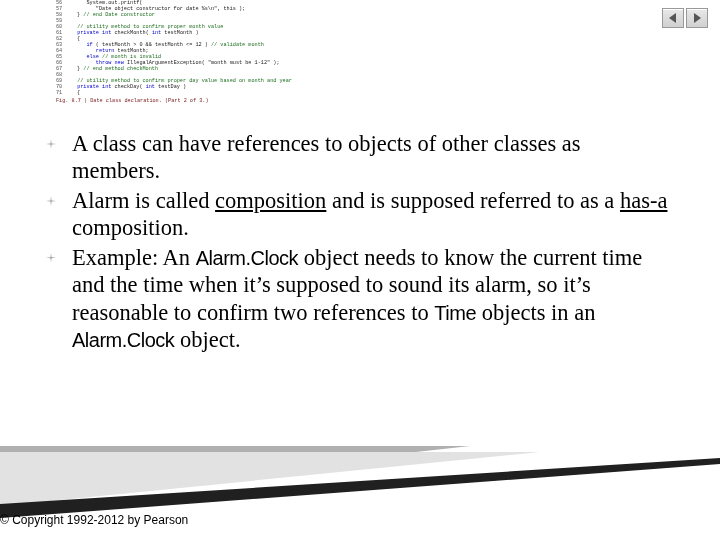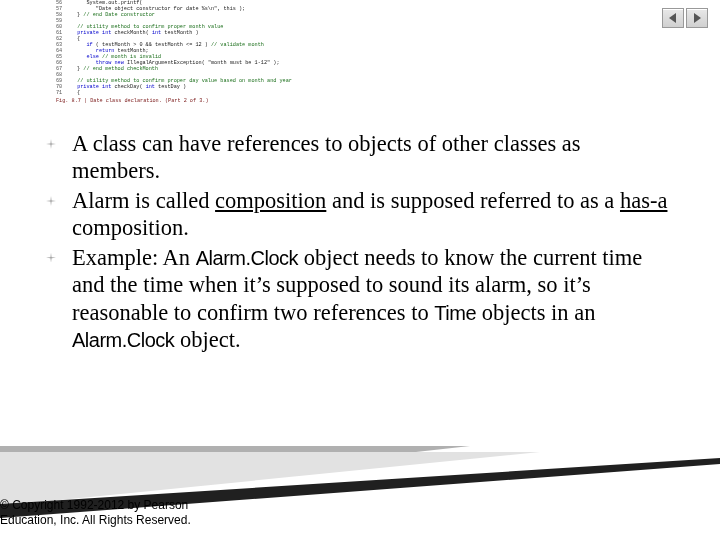--- a/index.html
+++ b/index.html
@@ -121,14 +121,13 @@
 <div class="wedge">
   <svg viewBox="0 0 720 80" preserveAspectRatio="none">
     <polygon points="0,60 470,8 0,8" fill="#b0b0b0"></polygon>
     <polygon points="0,68 540,14 0,14" fill="#e2e2e2"></polygon>
     <polygon points="0,80 720,26 720,20 0,66" fill="#202020"></polygon>
   </svg>
 </div>
 
 <div class="copyright">
   <div>© Copyright 1992-2012 by Pearson</div>
-  <div>Education, Inc. All Rights Reserved.</div>
 </div>
 
 </body></html>

